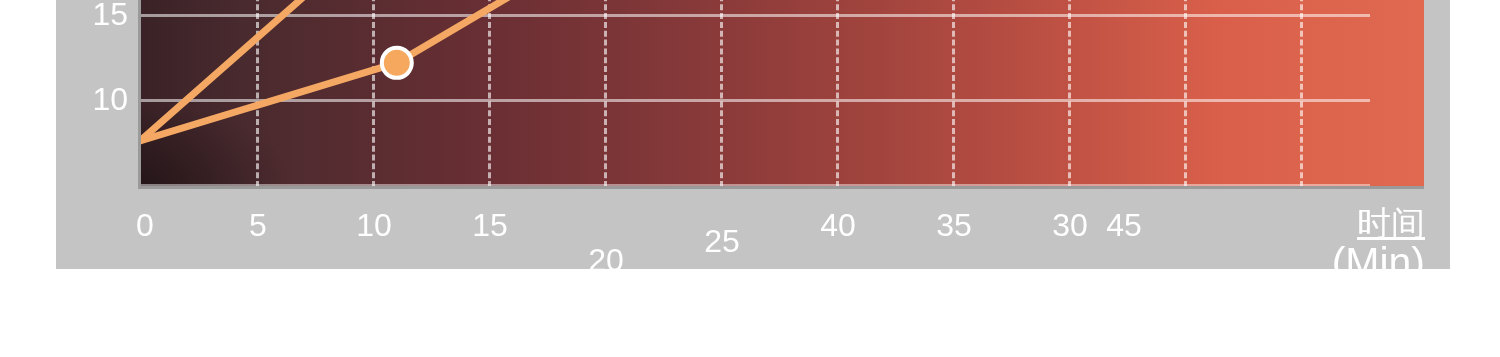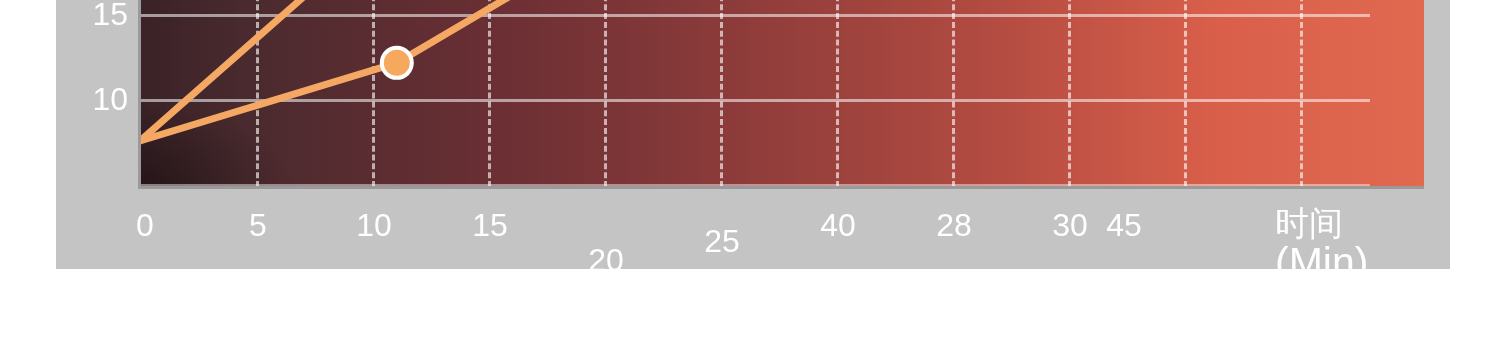--- a/index.html
+++ b/index.html
@@ -114,24 +114,25 @@
     top: 0;
     width: 128px;
     height: 357px;
   }
 
   #x-axis-title {
     position: absolute;
     left: 1275px;
     top: 203px;
     width: 150px;
-    text-align: left;
+    text-align: right;
     color: #ffffff;
     font-size: 34px;
     line-height: 40px;
+    text-decoration: underline;
   }
   #x-axis-title .unit {
     display: block;
     font-size: 41px;
     line-height: 38px;
   }
 
   svg.series { position: absolute; left: 0; top: 0; overflow: visible; }
 </style>
 </head>
@@ -179,21 +180,21 @@
   </div>
 
   <div id="x-labels">
     <div class="xtick-label" style="left:145px;">0</div>
     <div class="xtick-label" style="left:258px;">5</div>
     <div class="xtick-label" style="left:374px;">10</div>
     <div class="xtick-label" style="left:490px;">15</div>
     <div class="xtick-label" style="left:606px;margin-top:35px;">20</div>
     <div class="xtick-label" style="left:722px;margin-top:16px;">25</div>
     <div class="xtick-label" style="left:838px;">40</div>
-    <div class="xtick-label" style="left:954px;">28</div>
+    <div class="xtick-label" style="left:954px;">35</div>
     <div class="xtick-label" style="left:1070px;">30</div>
     <div class="xtick-label" style="left:1124px;">45</div>
   </div>
 
   <div id="x-axis-title">
     <span>时间</span>
     <span class="unit">(Min)</span>
   </div>
 
 </div>

